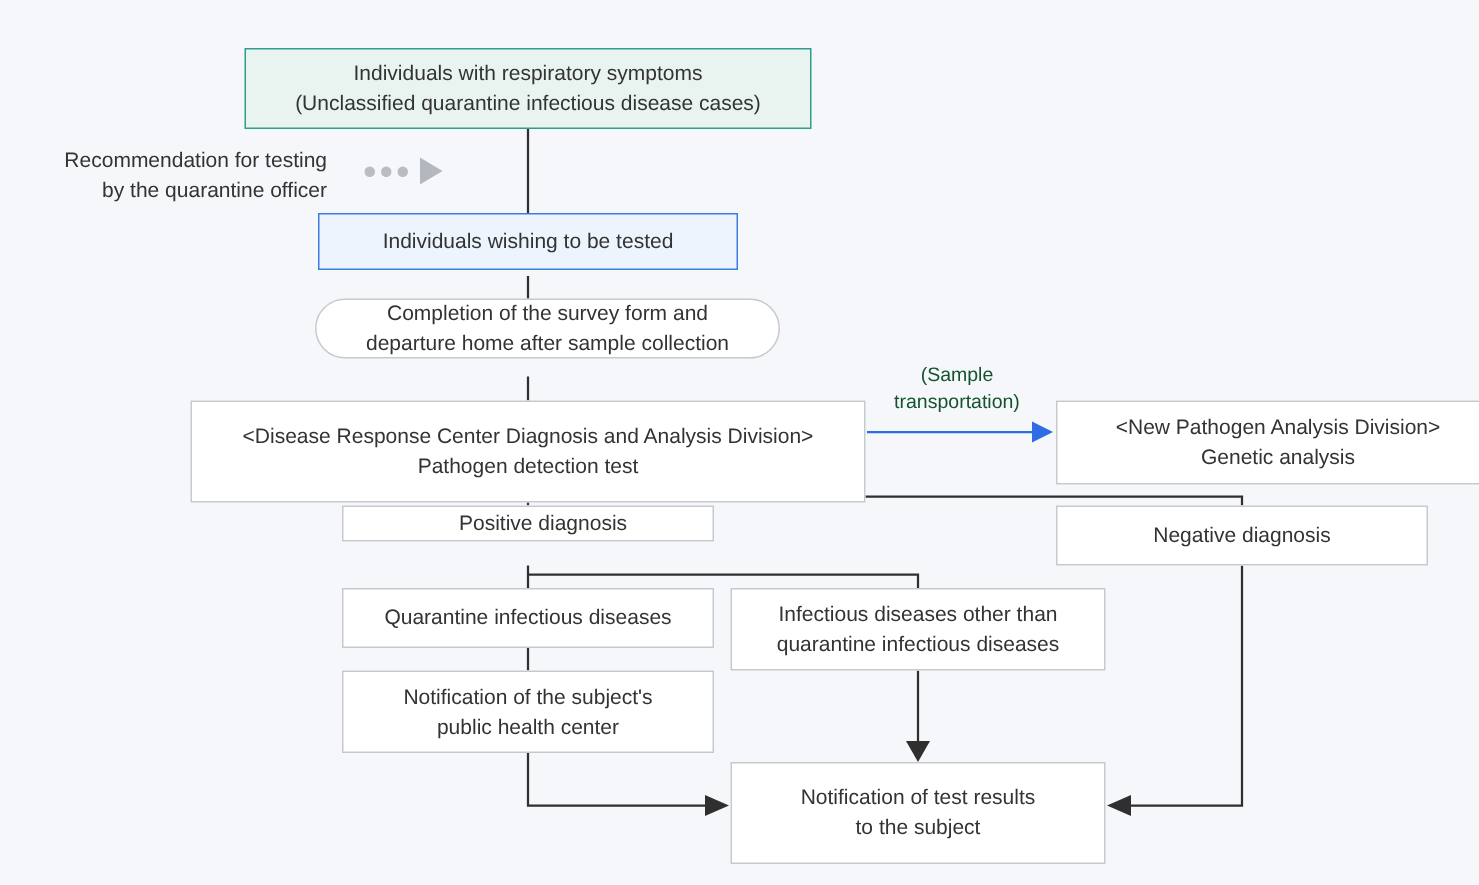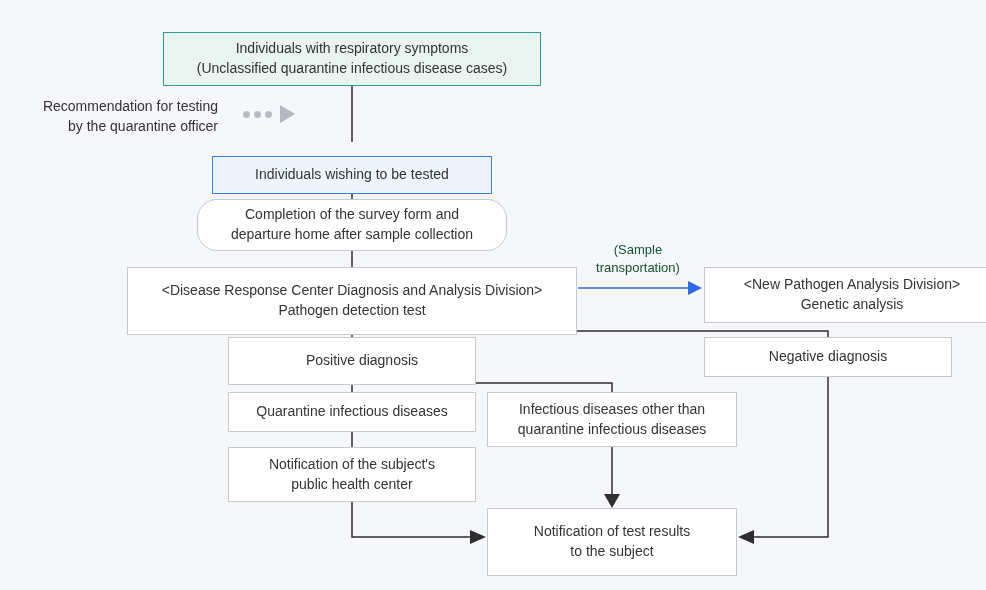--- a/index.html
+++ b/index.html
@@ -125,35 +125,35 @@
   <div class="side-label" style="left:18px; top:96px; width:200px;">Recommendation for testing
 by the quarantine officer</div>
 
   <div class="dots-arrow" style="left:243px; top:105px;">
     <span class="dot"></span>
     <span class="dot"></span>
     <span class="dot"></span>
     <span class="tri-right"></span>
   </div>
 
-  <div class="box box--wish" style="left:212px; top:156px; width:280px; height:38px;">Individuals wishing to be tested</div>
+  <div class="box box--wish" style="left:212px; top:142px; width:280px; height:38px;">Individuals wishing to be tested</div>
 
-  <div class="box" style="left:197px; top:199px; width:310px; height:52px;border-radius:20px;">Completion of the survey form and
+  <div class="box" style="left:210px; top:199px; width:310px; height:40px;border-radius:20px;">Completion of the survey form and
 departure home after sample collection</div>
 
   <div class="box" style="left:127px; top:267px; width:450px; height:68px;">&lt;Disease Response Center Diagnosis and Analysis Division&gt;
 Pathogen detection test</div>
 
   <div class="transport-label" style="left:577px; top:241px; width:122px;">(Sample
 transportation)</div>
 
   <div class="box" style="left:704px; top:267px; width:296px; height:56px;">&lt;New Pathogen Analysis Division&gt;
 Genetic analysis</div>
 
-  <div class="box" style="left:228px; top:337px; width:248px; height:48px;padding-left:28px;">Positive diagnosis</div>
+  <div class="box" style="left:228px; top:337px; width:248px; height:24px;padding-left:28px;">Positive diagnosis</div>
 
   <div class="box" style="left:704px; top:337px; width:248px; height:40px;">Negative diagnosis</div>
 
   <div class="box" style="left:228px; top:392px; width:248px; height:40px;">Quarantine infectious diseases</div>
 
   <div class="box" style="left:487px; top:392px; width:250px; height:55px;">Infectious diseases other than
 quarantine infectious diseases</div>
 
   <div class="box" style="left:228px; top:447px; width:248px; height:55px;">Notification of the subject's
 public health center</div>

